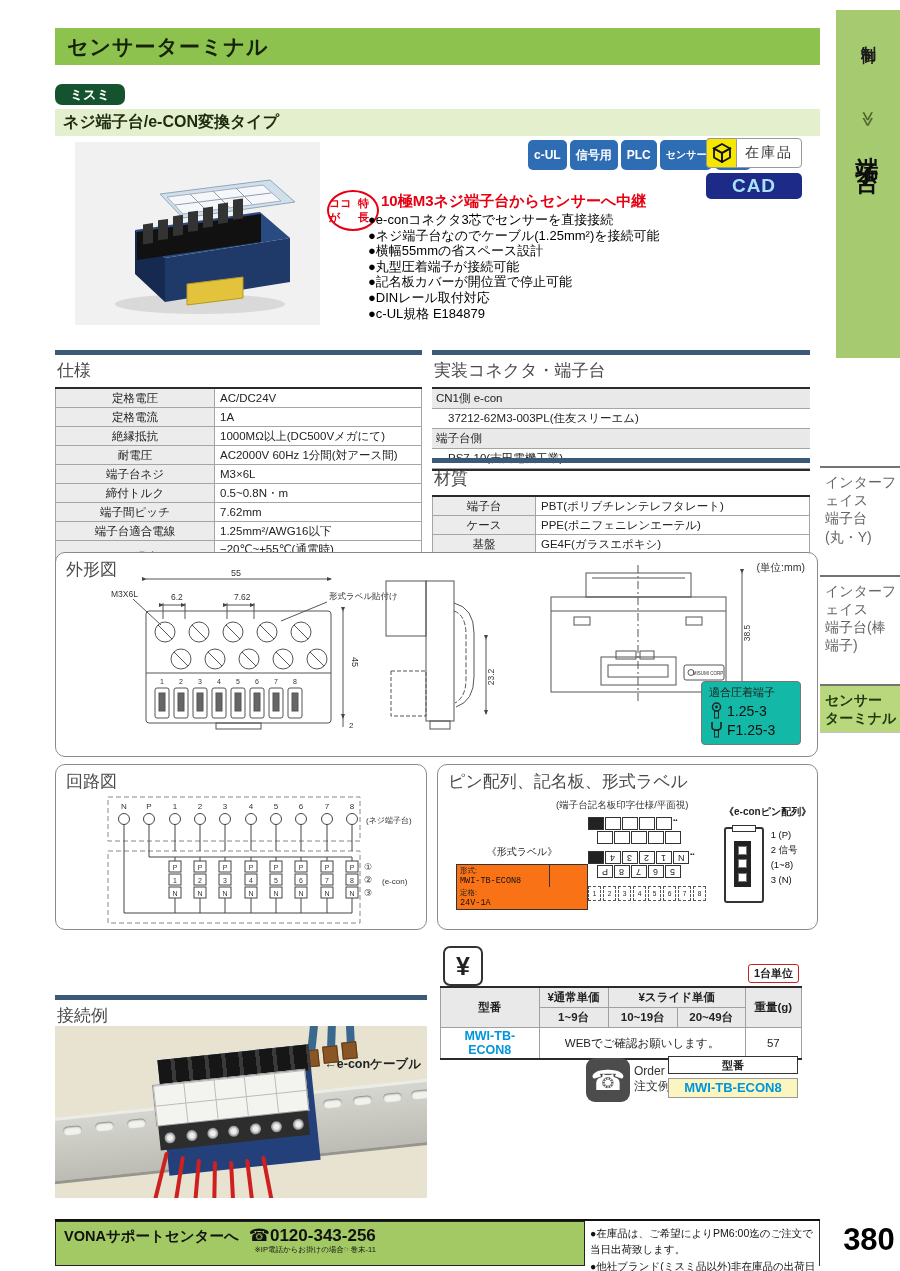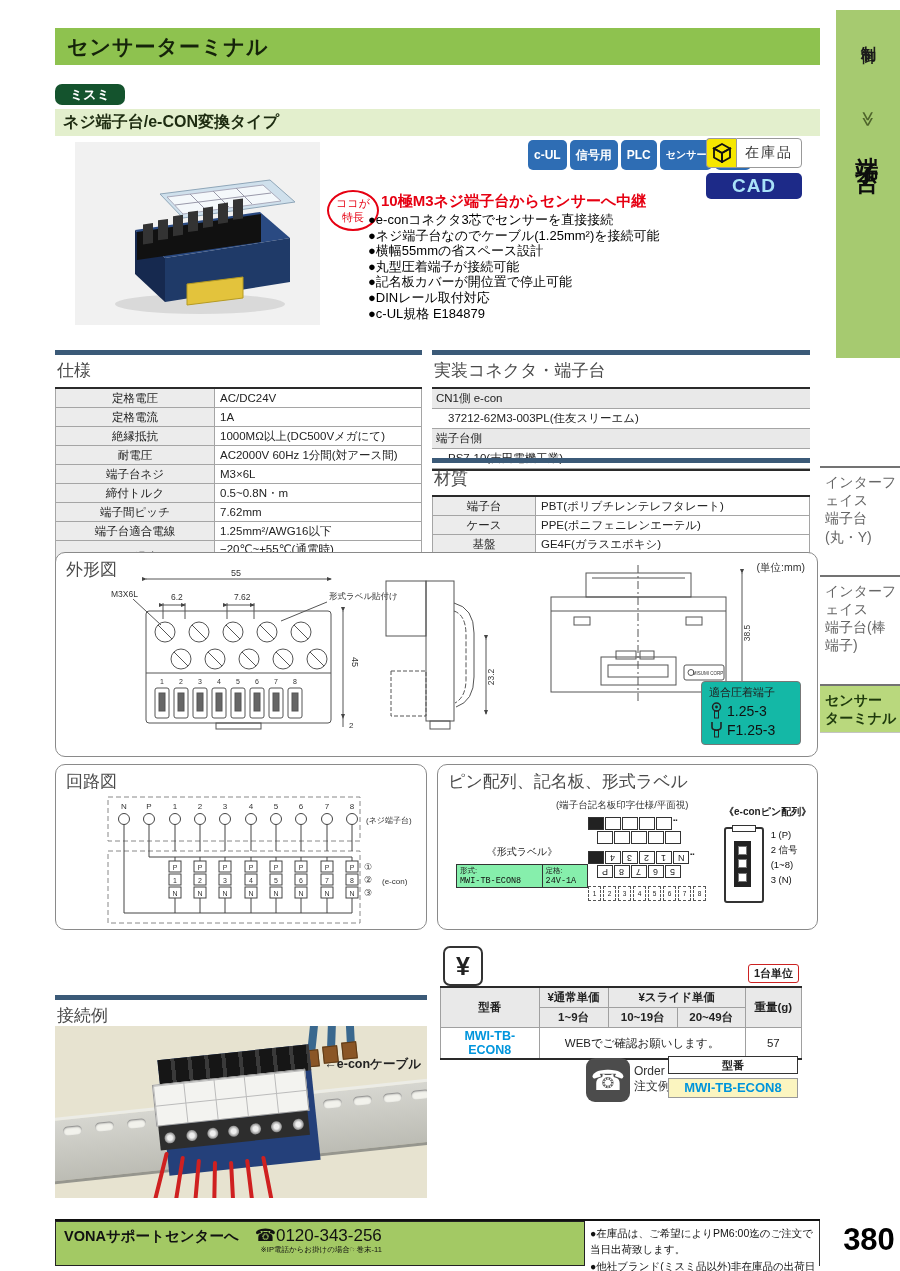--- a/index.html
+++ b/index.html
@@ -30,21 +30,21 @@
   .stock-badge{left:706px;top:138px;display:flex;height:30px;}
   .stock-cube{width:30px;height:30px;background:#f6e700;border:1px solid #999;border-right:none;
       border-radius:4px 0 0 4px;display:flex;align-items:center;justify-content:center;box-sizing:border-box;}
   .stock-label{width:66px;background:#fff;border:1px solid #999;border-radius:0 4px 4px 0;
       display:flex;align-items:center;justify-content:center;font-size:14px;letter-spacing:2px;color:#333;box-sizing:border-box;}
   .cad-badge{left:706px;top:173px;width:96px;height:26px;background:#1d2a88;border-radius:5px;color:#a9e2f8;
       font-size:19px;font-weight:bold;display:flex;align-items:center;justify-content:center;letter-spacing:1px;}
 
   
   .stamp{left:327px;top:190px;width:48px;height:37px;border:2px solid #e60012;border-radius:50%;
-      color:#e60012;font-size:11px;font-weight:normal;line-height:1.25;display:flex;flex-direction:column;
+      color:#e60012;font-size:11px;font-weight:bold;line-height:1.25;display:flex;flex-direction:row;
       align-items:center;justify-content:center;background:#fff;}
   .feat-title{left:381px;top:192px;font-size:15px;font-weight:bold;color:#e60012;}
   .feat-list{left:368px;top:212px;font-size:13px;line-height:15.6px;color:#000;}
 
   
   .sec-bar{height:5px;background:#3b5a78;}
   .sec-title{font-size:17px;color:#4a4a4a;margin:4px 0 5px 2px;}
 
   table.dt{border-collapse:collapse;width:100%;font-size:11.5px;color:#222;
       border-top:2px solid #2a2a2a;border-bottom:2px solid #2a2a2a;}
@@ -61,21 +61,21 @@
   .rbox-title{position:absolute;left:10px;top:5px;font-size:17px;color:#4a4a4a;}
   .unit-note{position:absolute;right:12px;top:8px;font-size:10.5px;color:#333;}
 
   .crimp-box{position:absolute;left:645px;top:128px;width:100px;height:64px;border:1.5px solid #777;
       border-radius:4px;background:#14b8a6;padding:3px 7px;box-sizing:border-box;}
   .crimp-title{font-size:11px;color:#222;margin-bottom:1px;}
   .crimp-row{display:flex;align-items:center;gap:3px;font-size:14px;color:#111;height:19px;}
 
   
   .pin-sub{font-size:9.5px;color:#333;}
-  .labelbox{display:flex;border:1px solid #333;background:#86efac;}
+  .labelbox{display:flex;border:1px solid #333;background:#f97316;flex-direction:column;}
   .labelbox .c1{width:86px;border-right:1px solid #333;padding:1px 3px;}
   .labelbox .c2{width:42px;padding:1px 3px;}
   .labelbox .k{font-size:7.5px;color:#222;}
   .labelbox .v{font-size:8.5px;color:#111;font-family:"Liberation Mono","DejaVu Sans Mono",monospace;}
   .np-row{display:flex;gap:1px;}
   .np-cell{width:16px;height:13px;border:1px solid #333;background:#fff;box-sizing:border-box;
       font-size:9px;display:flex;align-items:center;justify-content:center;}
   .np-cell.dark{background:#222;}
   .np-cell.rot span{display:inline-block;transform:rotate(180deg);}
   .np-dash{width:13px;height:15px;border:1px dashed #555;font-size:6.5px;display:flex;align-items:center;
@@ -123,21 +123,21 @@
   .econ-plug{position:absolute;width:13px;height:15px;background:#8a5626;border:1px solid #5c3a16;}
   .cable-label{position:absolute;right:6px;top:30px;font-size:12.5px;font-weight:bold;color:#222;}
 
   
   .footer-rule{left:55px;top:1219px;width:765px;height:2px;background:#111;}
   .footer-green{left:55px;top:1221px;width:530px;height:45px;background:#a3c964;border:1px solid #222;
       box-sizing:border-box;padding:3px 8px 0 8px;}
   .fg-l1{font-size:13px;font-weight:bold;color:#111;}
   .fg-l2{display:flex;align-items:baseline;gap:10px;}
   .fg-center{font-size:14.5px;font-weight:bold;color:#111;}
-  .fg-phone{font-size:17px;font-weight:normal;color:#111;margin-left:6px;}
+  .fg-phone{font-size:17px;font-weight:bold;color:#111;}
   .fg-note{font-size:7.5px;color:#111;text-align:right;margin-top:-1px;}
   .footer-notes{left:590px;top:1221px;width:230px;height:45px;border-right:1px solid #333;
       font-size:10.5px;line-height:1.55;color:#111;padding-top:4px;box-sizing:border-box;}
   .page-num{left:838px;top:1222px;width:62px;font-size:31px;font-weight:bold;color:#000;text-align:center;}
 
   
   .side-strip{left:836px;top:10px;width:64px;height:348px;background:#a6ca70;}
   .side-top{position:absolute;top:16px;left:0;width:100%;text-align:center;}
   .vtext{writing-mode:vertical-rl;text-orientation:upright;display:inline-block;}
   .side-cat{font-size:15px;font-weight:bold;color:#1b1b1b;letter-spacing:3px;}

